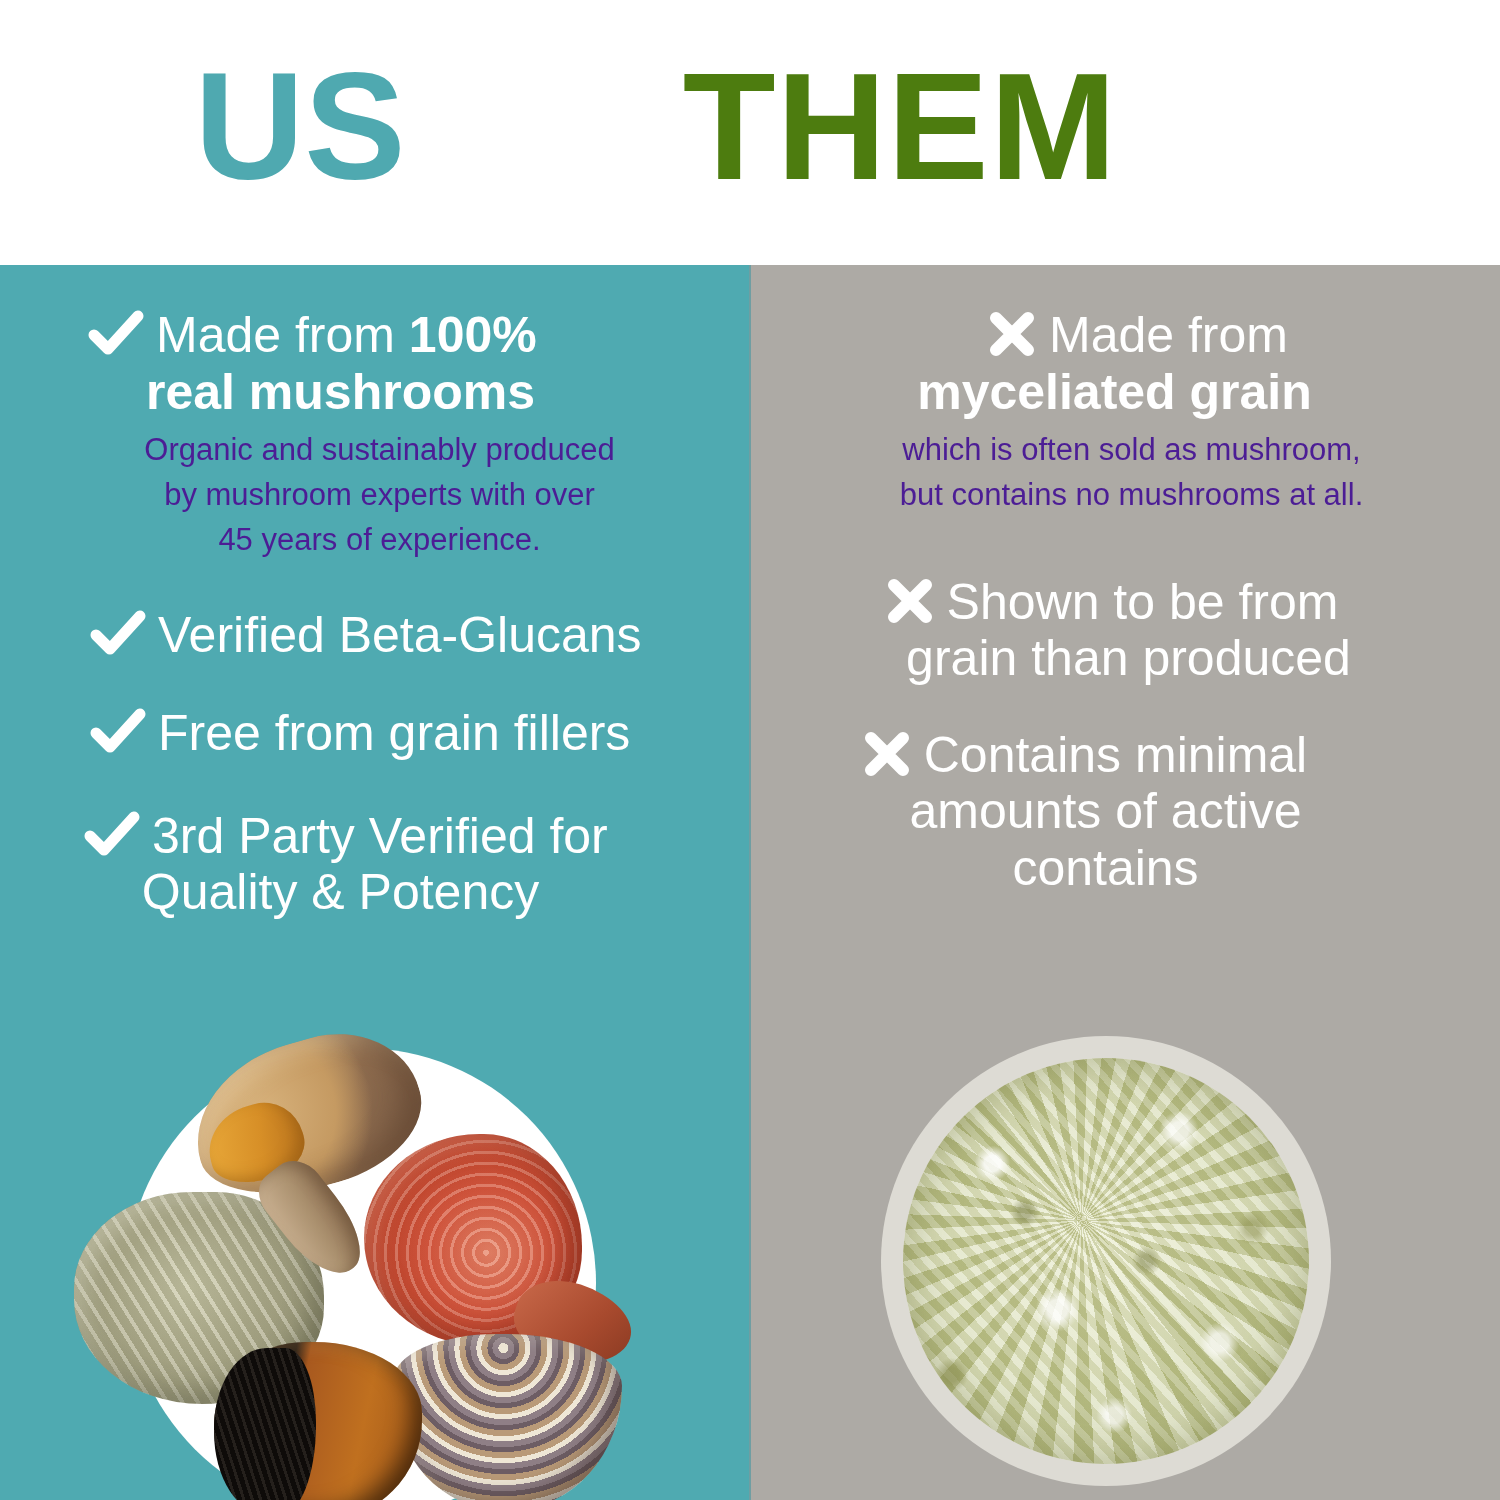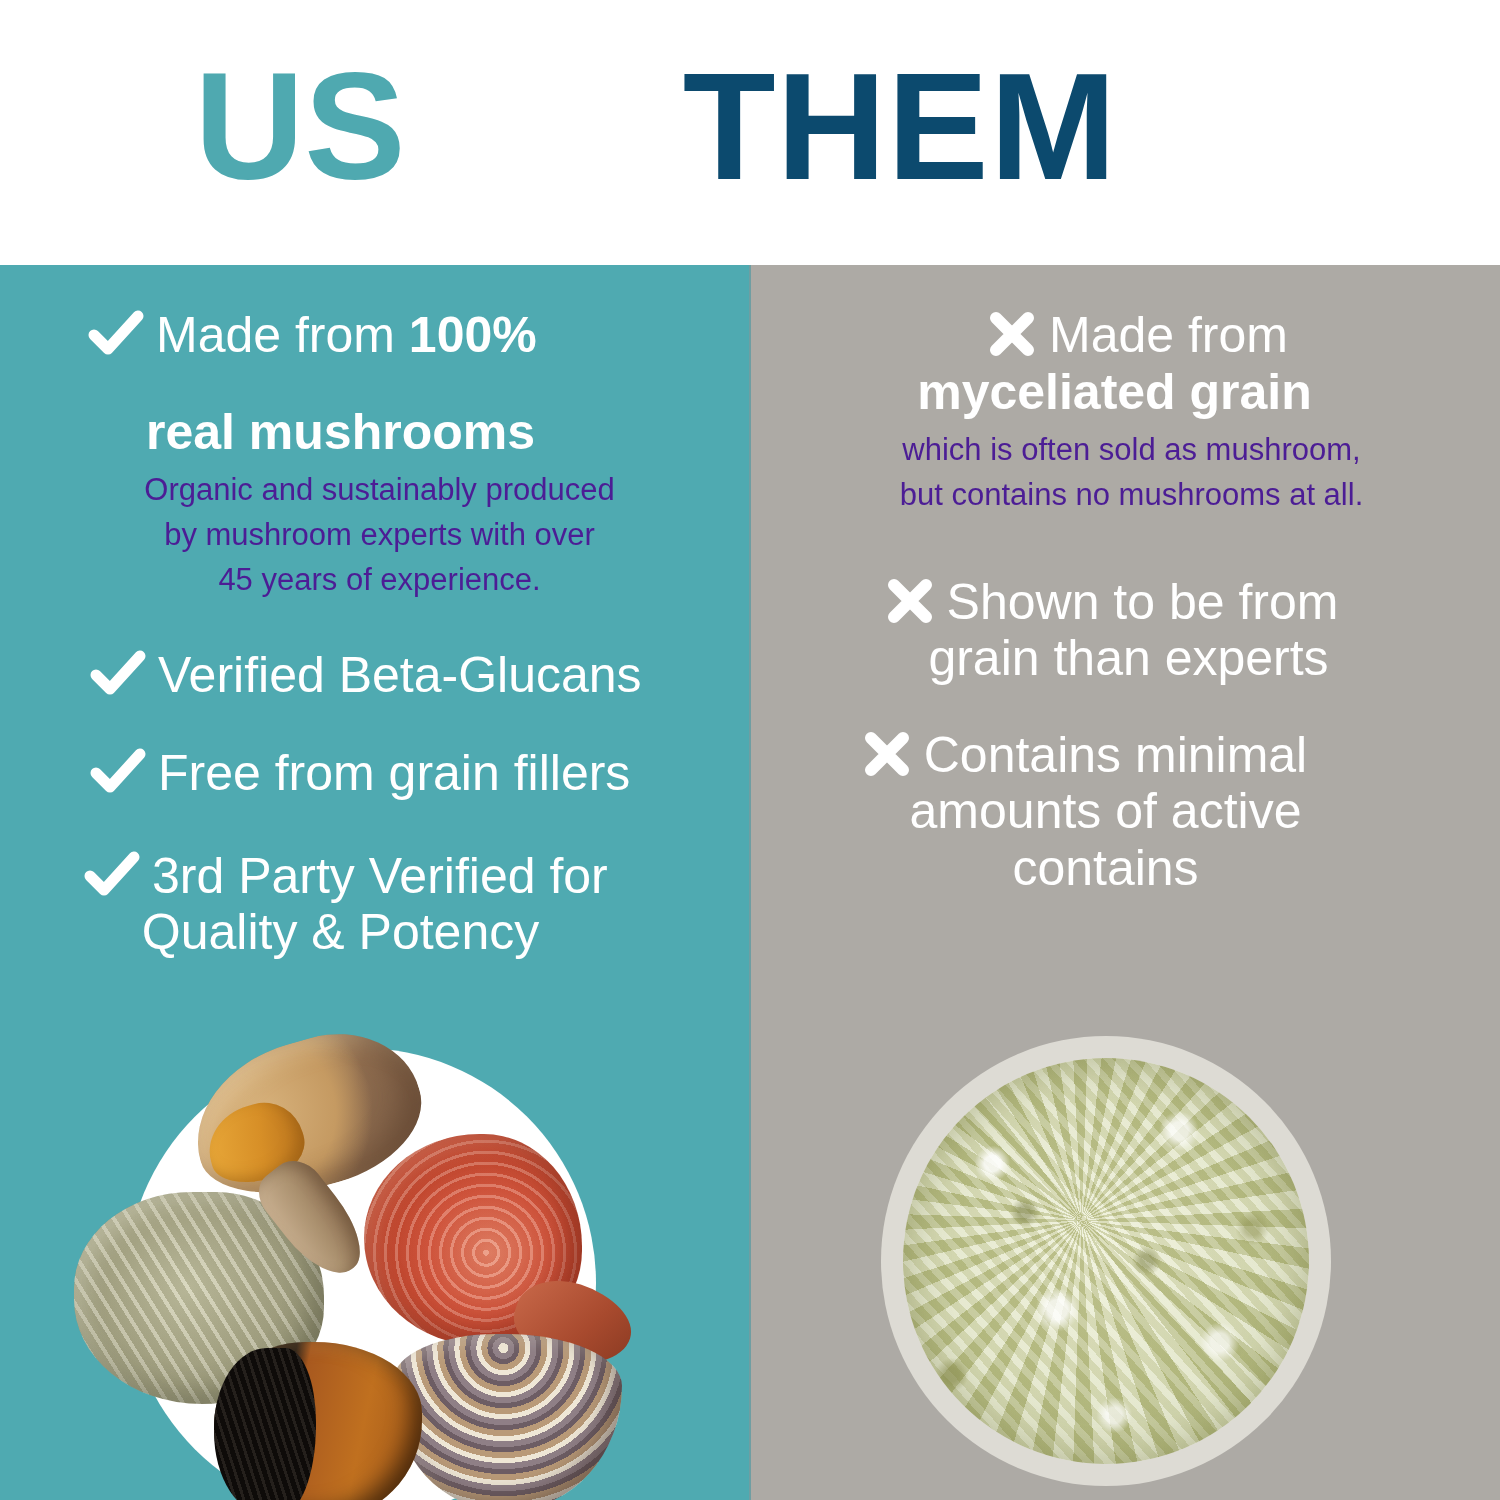--- a/index.html
+++ b/index.html
@@ -34,21 +34,21 @@
     justify-content:center;
   }
   .header-title {
     font-weight:bold;
     font-size:152px;
     line-height:1;
     letter-spacing:-2px;
     padding-bottom:14px;
   }
   .header-title.us   { color:#4FA9B0; letter-spacing:0px; }
-  .header-title.them { color:#0c4a6e; letter-spacing:1px; }
+  .header-title.them { color:#4d7c0f; letter-spacing:1px; }
 
   
   .panels {
     position:absolute;
     top:265px; left:0;
     width:1500px;
     height:1268px;
     display:flex;
   }
   .panel { position:relative; height:1235px; overflow:hidden; }
@@ -86,21 +86,21 @@
     display:inline-block;
     vertical-align:-6px;
     margin-right:12px;
   }
   .icon svg { display:block; }
 
   
   .panel-left .bullet-list { padding-left:6px; }
   .b-left-1 { margin-top:16px; }
   .b-left-1 .bullet-headline { text-align:left; padding-left:82px; padding-right:40px; }
-  .b-left-1 .bullet-headline .line2 { display:block; padding-left:58px;margin-top:40px; }
+  .b-left-1 .bullet-headline .line2 { display:block; padding-left:58px; }
   .b-left-1 .bullet-sub { padding-left:56px; padding-right:52px; }
 
   .b-left-2 { margin-top:42px; }
   .b-left-2 .bullet-headline { text-align:left; padding-left:84px; }
   .b-left-3 { margin-top:44px; }
   .b-left-3 .bullet-headline { text-align:left; padding-left:84px; }
   .b-left-4 { margin-top:46px; }
   .b-left-4 .bullet-headline { text-align:left; padding-left:78px; }
   .b-left-4 .bullet-headline .line2 { display:block; text-align:center; padding-left:0; padding-right:110px; }
 
@@ -375,21 +375,21 @@
           </div>
         </div>
 
         <div class="bullet b-right-2">
           <div class="bullet-headline">
             <span class="icon">
               <svg width="50" height="48" viewBox="0 0 50 48">
                 <path d="M9 8 L41 40 M41 8 L9 40" fill="none" stroke="#ffffff" stroke-width="12" stroke-linecap="round"></path>
               </svg>
             </span><span>Shown to be from</span>
-            <span class="line2">grain than experts</span>
+            <span class="line2">grain than produced</span>
           </div>
         </div>
 
         <div class="bullet b-right-3">
           <div class="bullet-headline">
             <span class="icon">
               <svg width="50" height="48" viewBox="0 0 50 48">
                 <path d="M9 8 L41 40 M41 8 L9 40" fill="none" stroke="#ffffff" stroke-width="12" stroke-linecap="round"></path>
               </svg>
             </span><span>Contains minimal</span>

